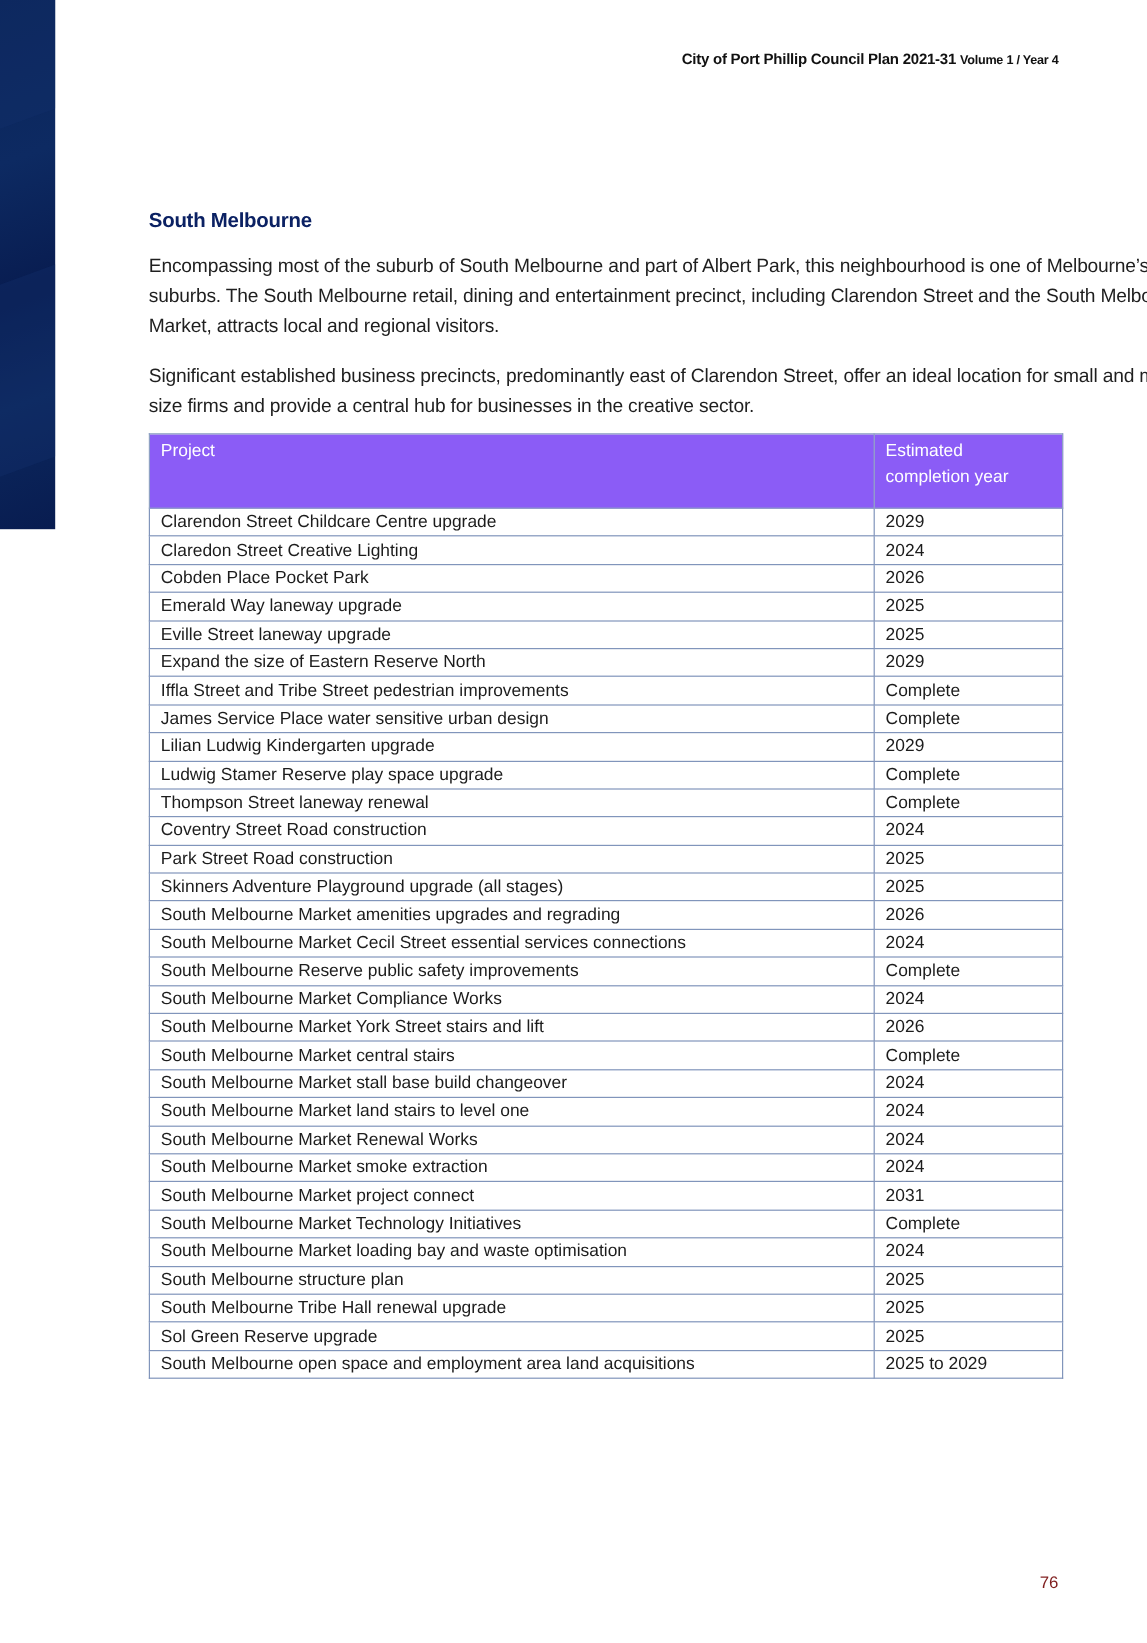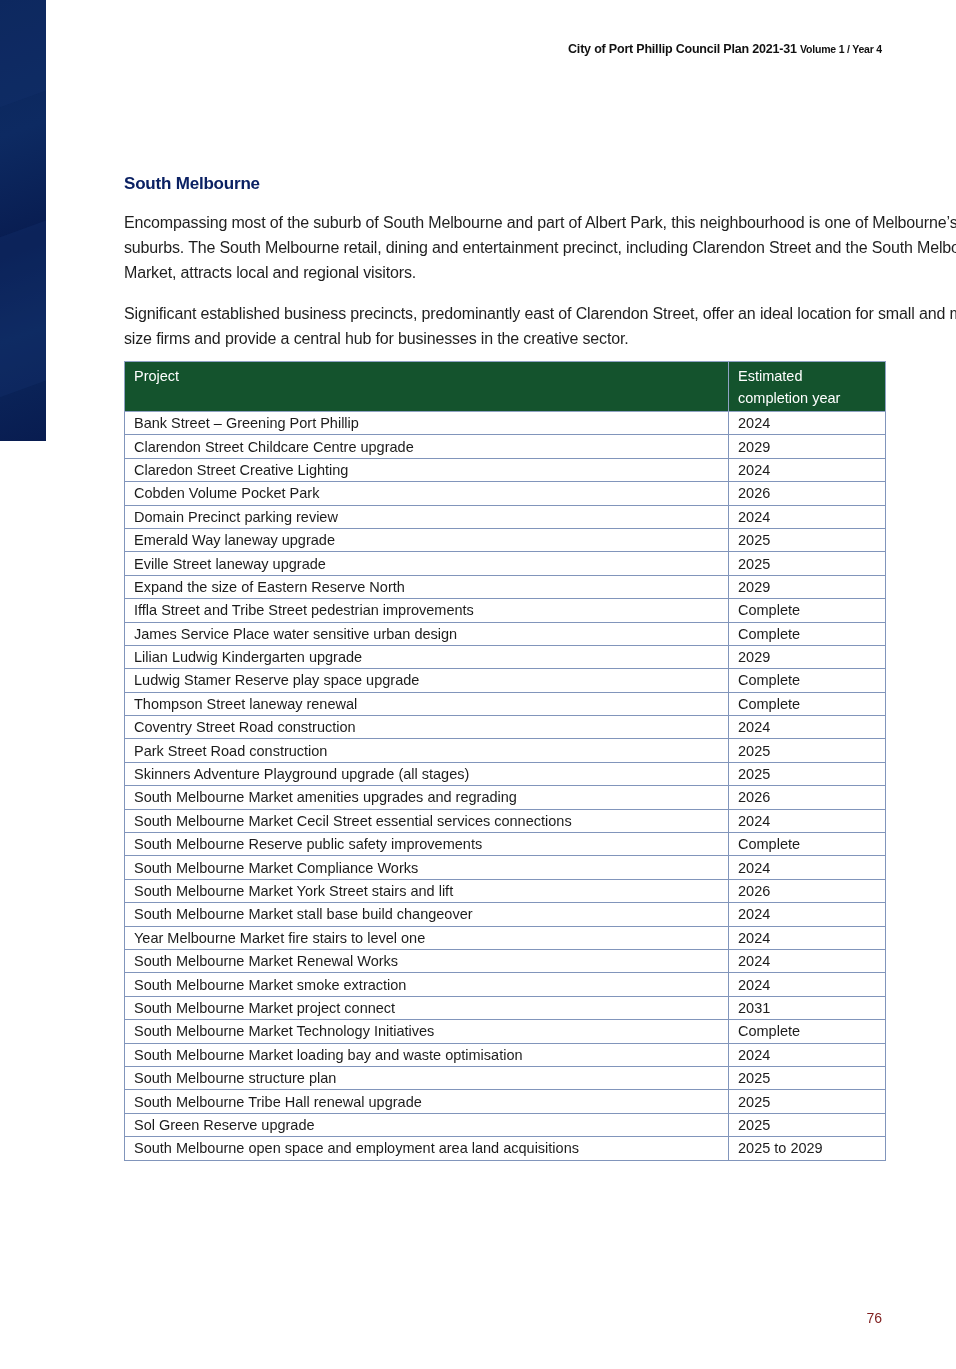--- a/index.html
+++ b/index.html
@@ -66,26 +66,26 @@
       margin: 16px 0 10px 0;
       letter-spacing: -0.15px;
     }
     table.projects {
       border-collapse: collapse;
       width: 762px;
       margin-top: 7px;
       font-size: 14.5px;
     }
     table.projects th {
-      background: #14532d;
+      background: #8b5cf6;
       color: #ffffff;
       font-weight: normal;
       text-align: left;
       vertical-align: top;
-      padding: 3px 9px 2px 9px;
+      padding: 3px 9px 14px 9px;
       line-height: 22px;
       border: 1px solid #8fa2c4;
     }
     table.projects th.col-project {
       width: 585px;
     }
     table.projects td {
       border: 1px solid #8195bb;
       padding: 0 9px;
       height: 22.4px;
@@ -121,38 +121,30 @@
 
   <table class="projects">
     <thead>
       <tr>
         <th class="col-project">Project</th>
         <th class="col-year">Estimated completion year</th>
       </tr>
     </thead>
     <tbody id="table-body">
         <tr>
-          <td>Bank Street – Greening Port Phillip</td>
-          <td>2024</td>
-        </tr>
-        <tr>
           <td>Clarendon Street Childcare Centre upgrade</td>
           <td>2029</td>
         </tr>
         <tr>
           <td>Claredon Street Creative Lighting</td>
           <td>2024</td>
         </tr>
         <tr>
-          <td>Cobden Volume Pocket Park</td>
+          <td>Cobden Place Pocket Park</td>
           <td>2026</td>
-        </tr>
-        <tr>
-          <td>Domain Precinct parking review</td>
-          <td>2024</td>
         </tr>
         <tr>
           <td>Emerald Way laneway upgrade</td>
           <td>2025</td>
         </tr>
         <tr>
           <td>Eville Street laneway upgrade</td>
           <td>2025</td>
         </tr>
         <tr>
@@ -205,25 +197,29 @@
         </tr>
         <tr>
           <td>South Melbourne Market Compliance Works</td>
           <td>2024</td>
         </tr>
         <tr>
           <td>South Melbourne Market York Street stairs and lift</td>
           <td>2026</td>
         </tr>
         <tr>
+          <td>South Melbourne Market central stairs</td>
+          <td>Complete</td>
+        </tr>
+        <tr>
           <td>South Melbourne Market stall base build changeover</td>
           <td>2024</td>
         </tr>
         <tr>
-          <td>Year Melbourne Market fire stairs to level one</td>
+          <td>South Melbourne Market land stairs to level one</td>
           <td>2024</td>
         </tr>
         <tr>
           <td>South Melbourne Market Renewal Works</td>
           <td>2024</td>
         </tr>
         <tr>
           <td>South Melbourne Market smoke extraction</td>
           <td>2024</td>
         </tr>

